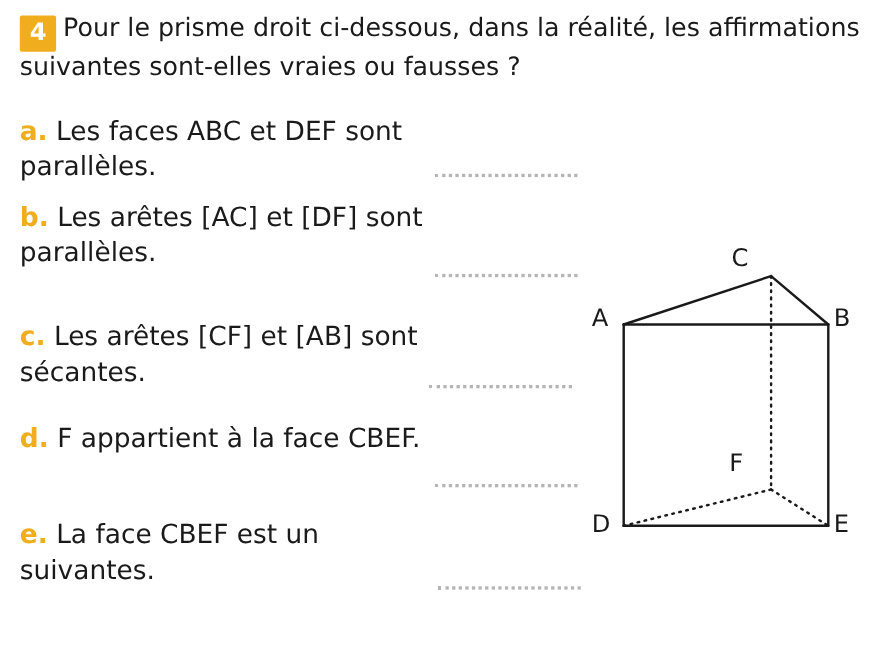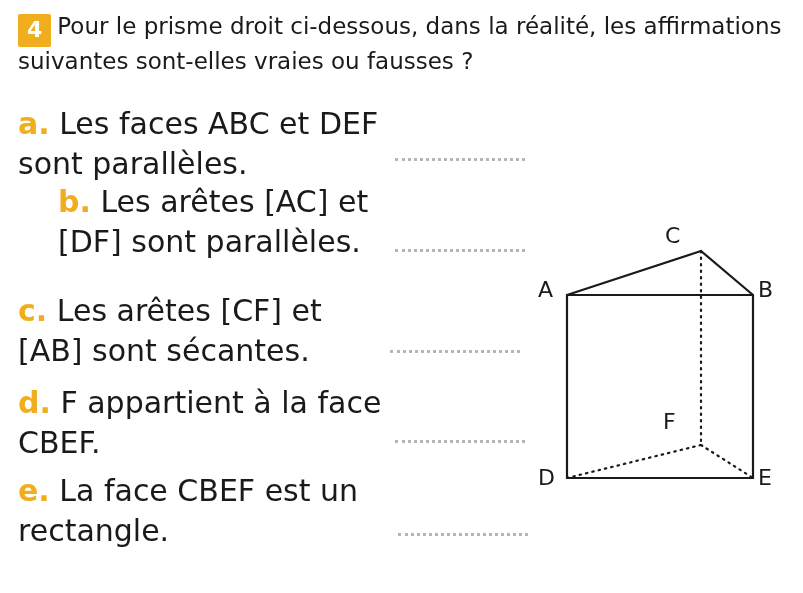--- a/index.html
+++ b/index.html
@@ -48,21 +48,21 @@
     position: absolute;
     left: 18px;
     top: 104px;
     width: 370px;
   }
   .item {
     position: relative;
     margin-bottom: 10px;
   }
   .item-text {
-    font-size: 30px;
+    font-size: 24px;
     line-height: 1.33;
     color: #1a1a1a;
   }
   .letter {
     color: #f0ad1e;
     font-weight: bold;
   }
   
   .dots {
     position: absolute;
@@ -110,21 +110,21 @@
 
   <div class="items">
 
     <div class="item" style="height:68px;">
       <div class="item-text">
         <span class="letter">a.</span>
         <span>Les faces ABC et DEF sont parallèles.</span>
       </div>
     </div>
 
-    <div class="item" style="height:73px;margin-left:40px;">
+    <div class="item" style="height:73px;">
       <div class="item-text">
         <span class="letter">b.</span>
         <span>Les arêtes [AC] et [DF] sont parallèles.</span>
       </div>
     </div>
 
     <div class="item" style="height:82px;margin-top:36px;">
       <div class="item-text">
         <span class="letter">c.</span>
         <span>Les arêtes [CF] et [AB] sont sécantes.</span>
@@ -134,21 +134,21 @@
     <div class="item" style="height:78px;">
       <div class="item-text">
         <span class="letter">d.</span>
         <span>F appartient à la face CBEF.</span>
       </div>
     </div>
 
     <div class="item" style="height:78px;">
       <div class="item-text">
         <span class="letter">e.</span>
-        <span>La face CBEF est un rectangle.</span>
+        <span>La face CBEF est un suivantes.</span>
       </div>
     </div>
 
   </div>
 
   <div class="dots d-a"></div>
   <div class="dots d-b"></div>
   <div class="dots d-c"></div>
   <div class="dots d-d"></div>
   <div class="dots d-e"></div>

